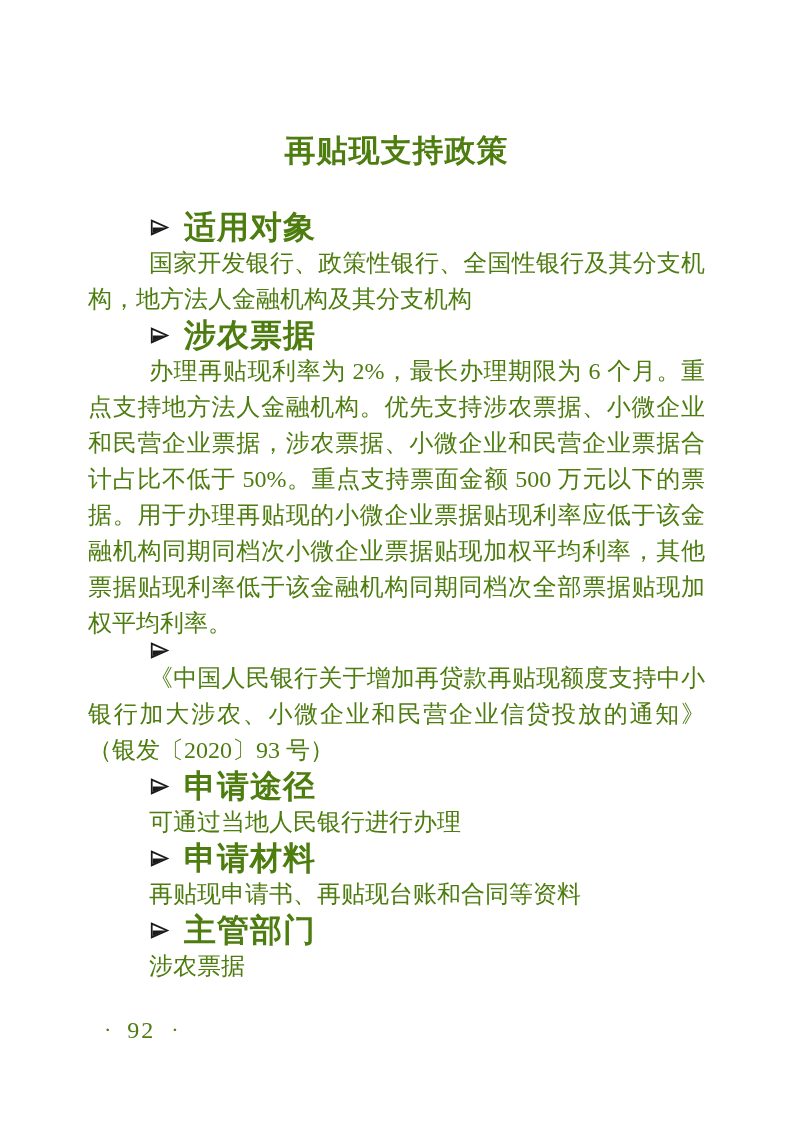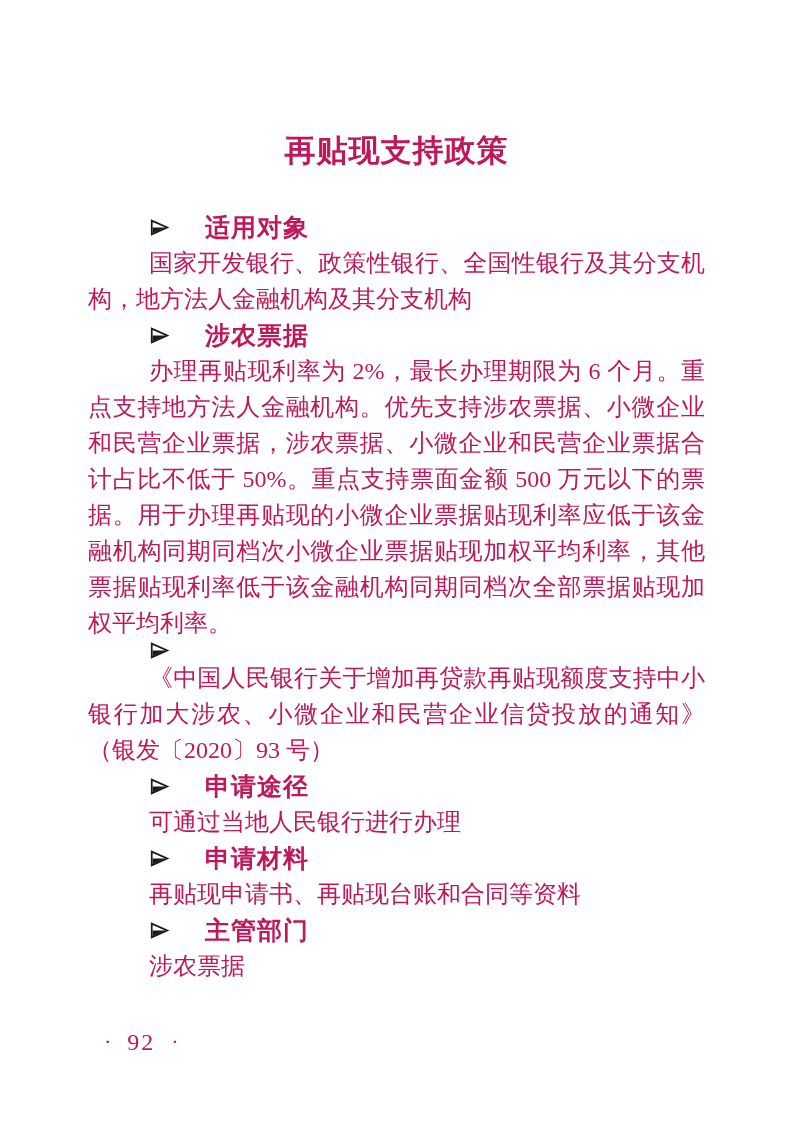--- a/index.html
+++ b/index.html
@@ -3,21 +3,21 @@
 <meta charset="utf-8">
 <style>
   * { margin: 0; padding: 0; box-sizing: border-box; }
   html, body { background: #e8e8e8; }
   .page {
     position: relative;
     width: 793px;
     height: 1122px;
     margin: 0 auto;
     background: #ffffff;
-    color: #be185d;
+    color: #4d7c0f;
     overflow: hidden;
   }
   .title {
     position: absolute;
     top: 130px;
     left: 0;
     right: 0;
     text-align: center;
     font-family: "Liberation Sans", "DejaVu Sans", sans-serif;
     font-weight: bold;
@@ -30,25 +30,24 @@
     left: 88px;
     width: 617px;
     font-family: "Liberation Serif", "DejaVu Serif", serif;
     font-size: 24px;
     line-height: 36px;
   }
   .heading {
     padding-left: 61px;
     font-family: "Liberation Sans", "DejaVu Sans", sans-serif;
     font-weight: bold;
-    font-size: 25px;
+    font-size: 32px;
     line-height: 36px;
     display: flex;
     align-items: center;
-    gap: 21px;
   }
   .bullet {
     width: 21px;
     height: 19px;
     margin-right: 14px;
     flex: 0 0 auto;
   }
   .heading-text { letter-spacing: 1px; }
   .body-para {
     text-align: justify;
@@ -59,21 +58,21 @@
     position: absolute;
     left: 104px;
     top: 1008px;
     font-family: "Liberation Serif", "DejaVu Serif", serif;
     font-size: 24px;
     line-height: 36px;
     display: flex;
     align-items: center;
   }
   .pagenum .dot { font-size: 22px; }
-  .pagenum .num { margin: 16px 16px; letter-spacing: 2px; }
+  .pagenum .num { margin: 4px 16px; letter-spacing: 2px; }
 </style>
 </head>
 <body>
 
 <div class="page">
 
   <h1 class="title">再贴现支持政策</h1>
 
   <div class="content">
 

